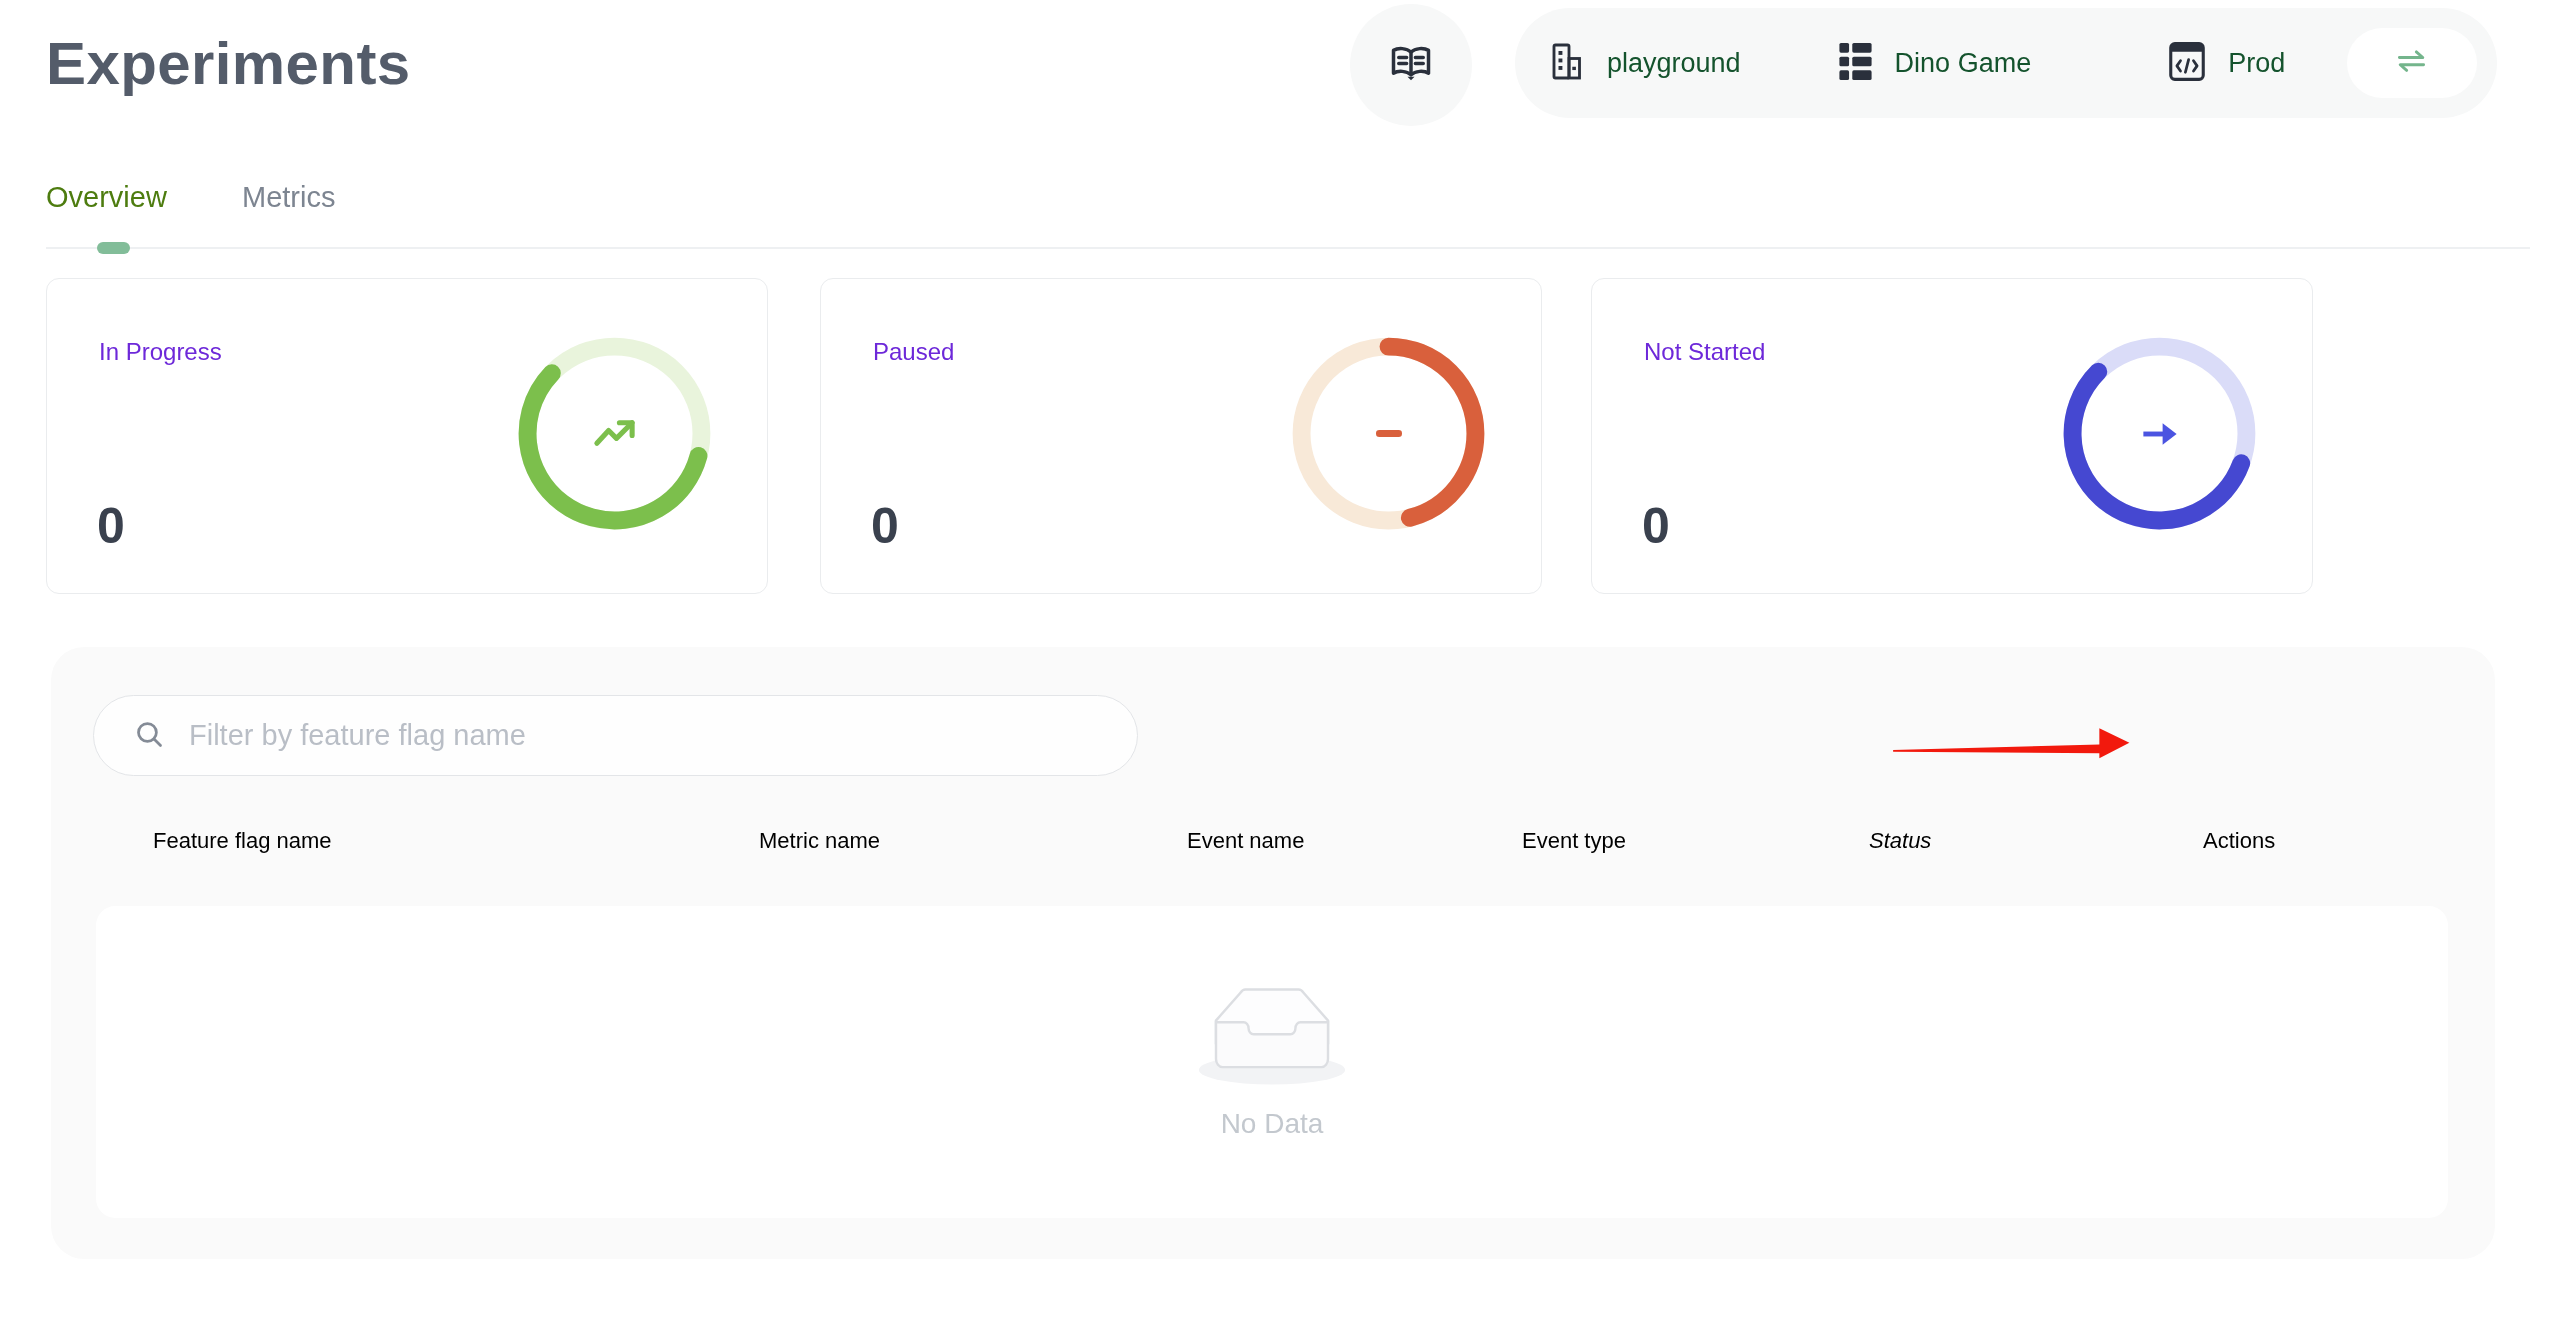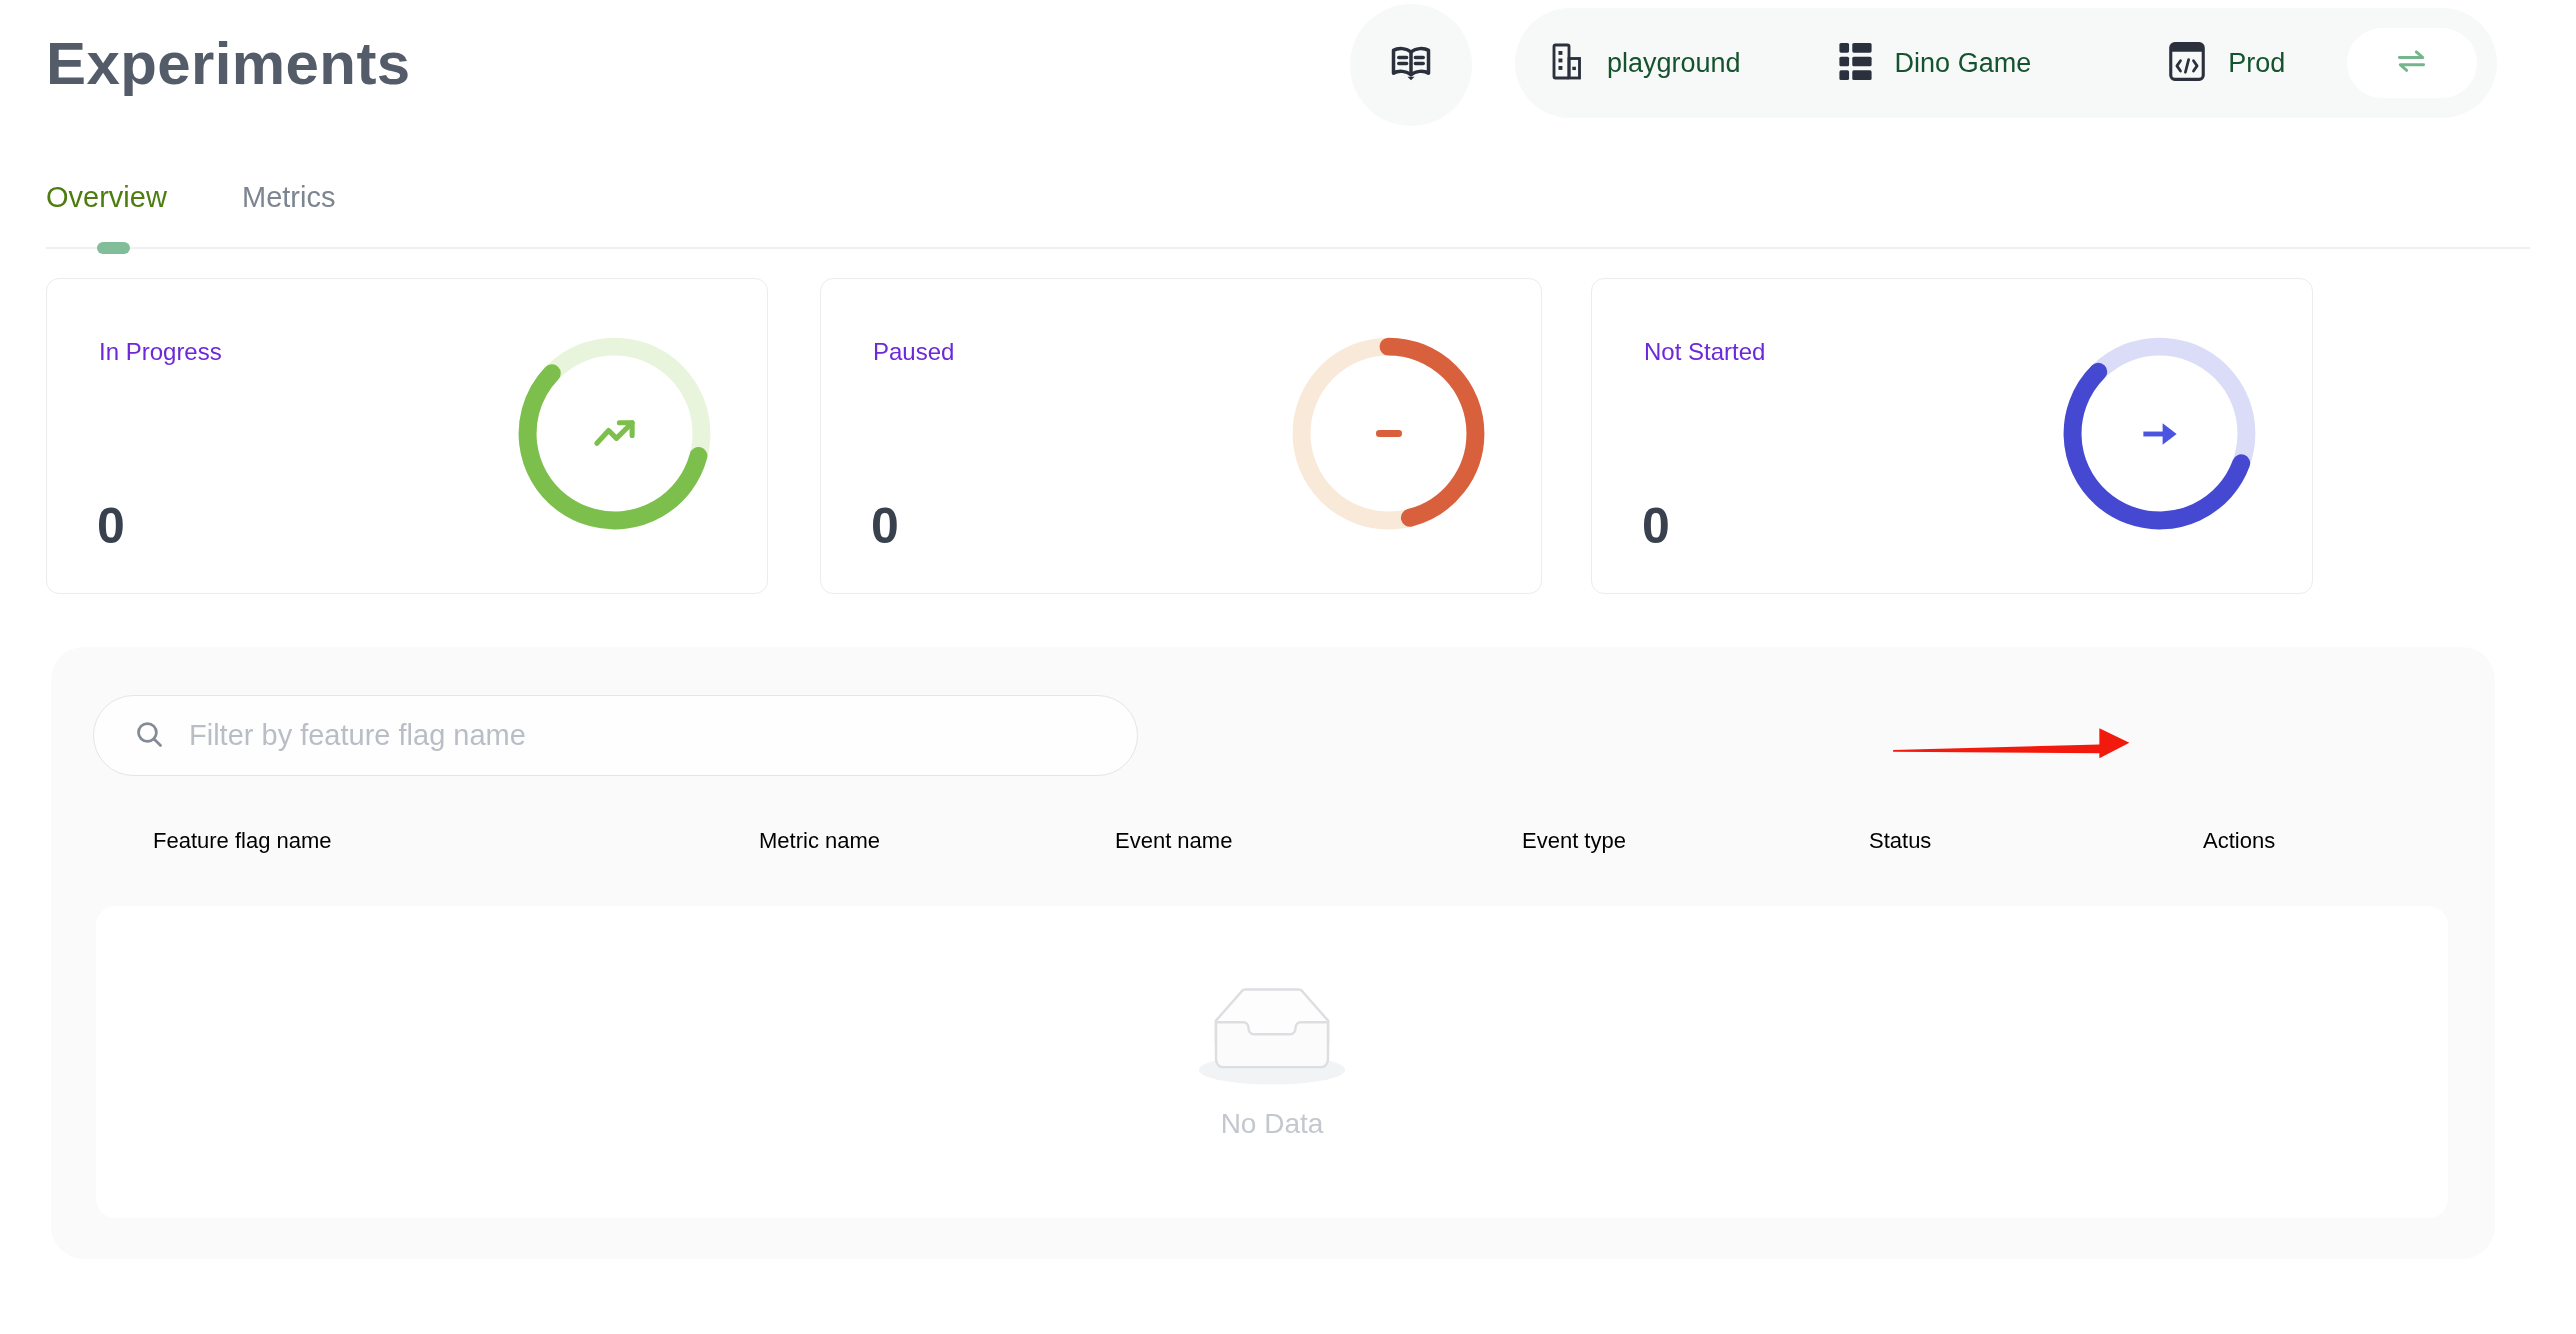--- a/index.html
+++ b/index.html
@@ -177,23 +177,23 @@
       <input class="search-input" type="text" placeholder="Filter by feature flag name" style="">
     </div>
 
     <svg class="red-arrow" viewBox="0 0 335 70">
       <polygon points="10,37 264,30 264,10 301,28 264,47 264,41 10,39" fill="#F2190D"></polygon>
     </svg>
 
 
     <div class="col-head" style="left:102px;">Feature flag name</div>
     <div class="col-head" style="left:708px;">Metric name</div>
-    <div class="col-head" style="left:1064px;text-align:right;">Event name</div>
+    <div class="col-head" style="left:1136px;text-align:right;">Event name</div>
     <div class="col-head" style="left:1471px;">Event type</div>
-    <div class="col-head" style="left:1818px;">Status</div>
+    <div class="col-head" style="left:1818px;font-style:italic;">Status</div>
     <div class="col-head" style="left:2152px;">Actions</div>
 
     <div class="table-body">
       <div class="empty-state">
         <span>
           <svg width="156" height="100" viewBox="0 0 64 41">
             <g transform="translate(0 1)" fill="none" fill-rule="evenodd">
               <ellipse fill="#F2F3F5" cx="32" cy="33" rx="30" ry="6"></ellipse>
               <g fill-rule="nonzero" stroke="#DCDEE2">
                 <path d="M55 12.76L44.854 1.258C44.367.474 43.656 0 42.907 0H21.093c-.749 0-1.46.474-1.947 1.257L9 12.761V22h46v-9.24z" fill="#FDFDFE"></path>

